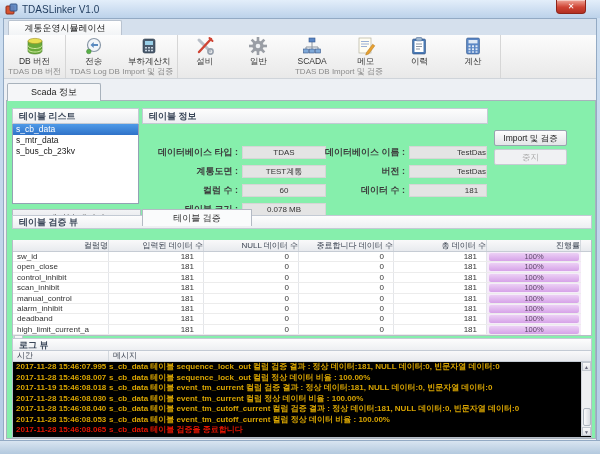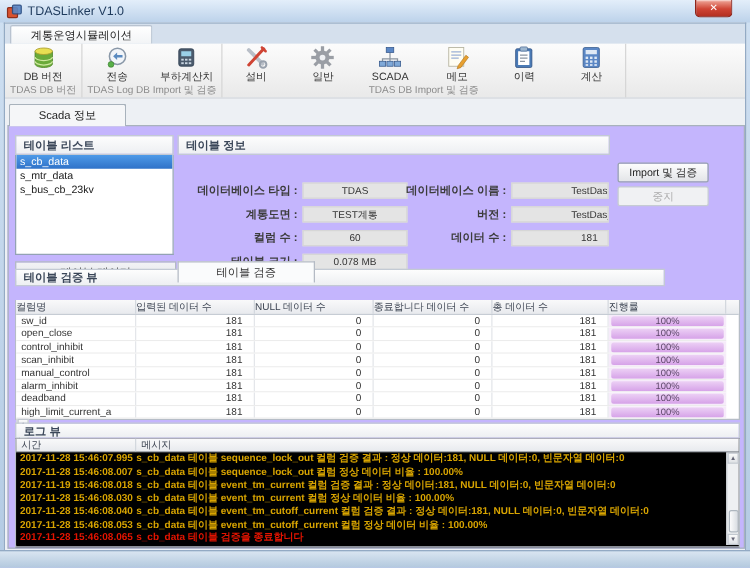--- a/index.html
+++ b/index.html
@@ -48,21 +48,21 @@
   .glabel { position:absolute; bottom:0; left:0; width:100%; height:11px;
             text-align:center; font-size:8px; color:#8b8b8b; line-height:10px; }
 
   
   .main { position:absolute; top:60px; left:0; width:100%; height:362px; background:#edf0f4; }
   .scada-tab { position:absolute; left:3px; top:4px; width:94px; height:18px;
                background:#f5f6f8; border:1px solid #a8b2bc; border-bottom:none;
                border-radius:2px 2px 0 0; text-align:center; line-height:17px;
                font-size:9px; color:#222; z-index:2; }
   .panel { position:absolute; left:2px; top:21px; width:590px; height:339px;
-           background:#c4b5fd; border:1px solid #a8b2bc; }
+           background:#86efac; border:1px solid #a8b2bc; }
 
   .gheader { background:linear-gradient(#fdfdfd,#edeff2); border:1px solid #c3cad4;
              font-size:9px; font-weight:bold; color:#3a4658; padding-left:6px; line-height:14px; }
 
   
   .listwrap { position:absolute; left:5px; top:7px; width:127px; height:96px; }
   .listwrap .gheader { height:16px; line-height:15px; }
   .listbox { position:absolute; top:16px; left:0; width:127px; height:80px;
              background:#fff; border:1px solid #93a2b4; border-top:none; overflow:hidden; }
   .list-item { height:11px; line-height:11px; font-size:8.5px; padding-left:3px; color:#222; white-space:nowrap; }
@@ -86,26 +86,26 @@
   .import-btn { left:487px; top:29px; width:73px; }
   .stop-btn { left:487px; top:48px; width:73px; color:#aaa; background:#f0f1f3; border-color:#c6ccd3; }
 
   
   .tab2 { position:absolute; top:108px; height:17px; border:1px solid #b4bac4;
           text-align:center; line-height:16px; font-size:9px; color:#333; }
   .t-data { left:5px; width:129px; background:linear-gradient(#f2f3f5,#e2e4e8); }
   .t-verify { left:135px; width:110px; background:#fafbfc; border-bottom:none; z-index:2; }
 
   
-  .vtitle { position:absolute; left:5px; top:114px; width:520px; height:14px; line-height:13px; }
+  .vtitle { position:absolute; left:5px; top:114px; width:580px; height:14px; line-height:13px; }
   .vgrid { position:absolute; left:5px; top:139px; width:580px; height:96px;
            background:#fff; border:1px solid #b6bdc7; border-top:none; }
   .vhead { display:flex; height:12px; background:linear-gradient(#f9f9fa,#e8eaee);
            border-bottom:1px solid #c6ccd4; }
-  .vhc { font-size:8px; color:#3c4452; text-align:left; line-height:11px;
+  .vhc { font-size:8px; color:#3c4452; text-align:right; line-height:11px;
          border-right:1px solid #d3d8de; overflow:hidden; white-space:nowrap; }
   .c0{width:96px;} .c1{width:95px;} .c2{width:95px;} .c3{width:95px;} .c4{width:93px;} .c5{width:94px;}
   .cfill{flex:1; border-right:none;}
   .vbodywrap { display:flex; height:83px;flex-direction:column; }
   .vbody { width:568px; }
   .vrow { display:flex; height:10.4px; border-bottom:1px solid #ececec; background:#fff; }
   .vcell { font-size:8px; color:#333; line-height:10px; border-right:1px solid #e4e6ea;
            overflow:hidden; white-space:nowrap; }
   .vcell.c0 { padding-left:4px; }
   .vcell.num { text-align:right; padding-right:9px; }

